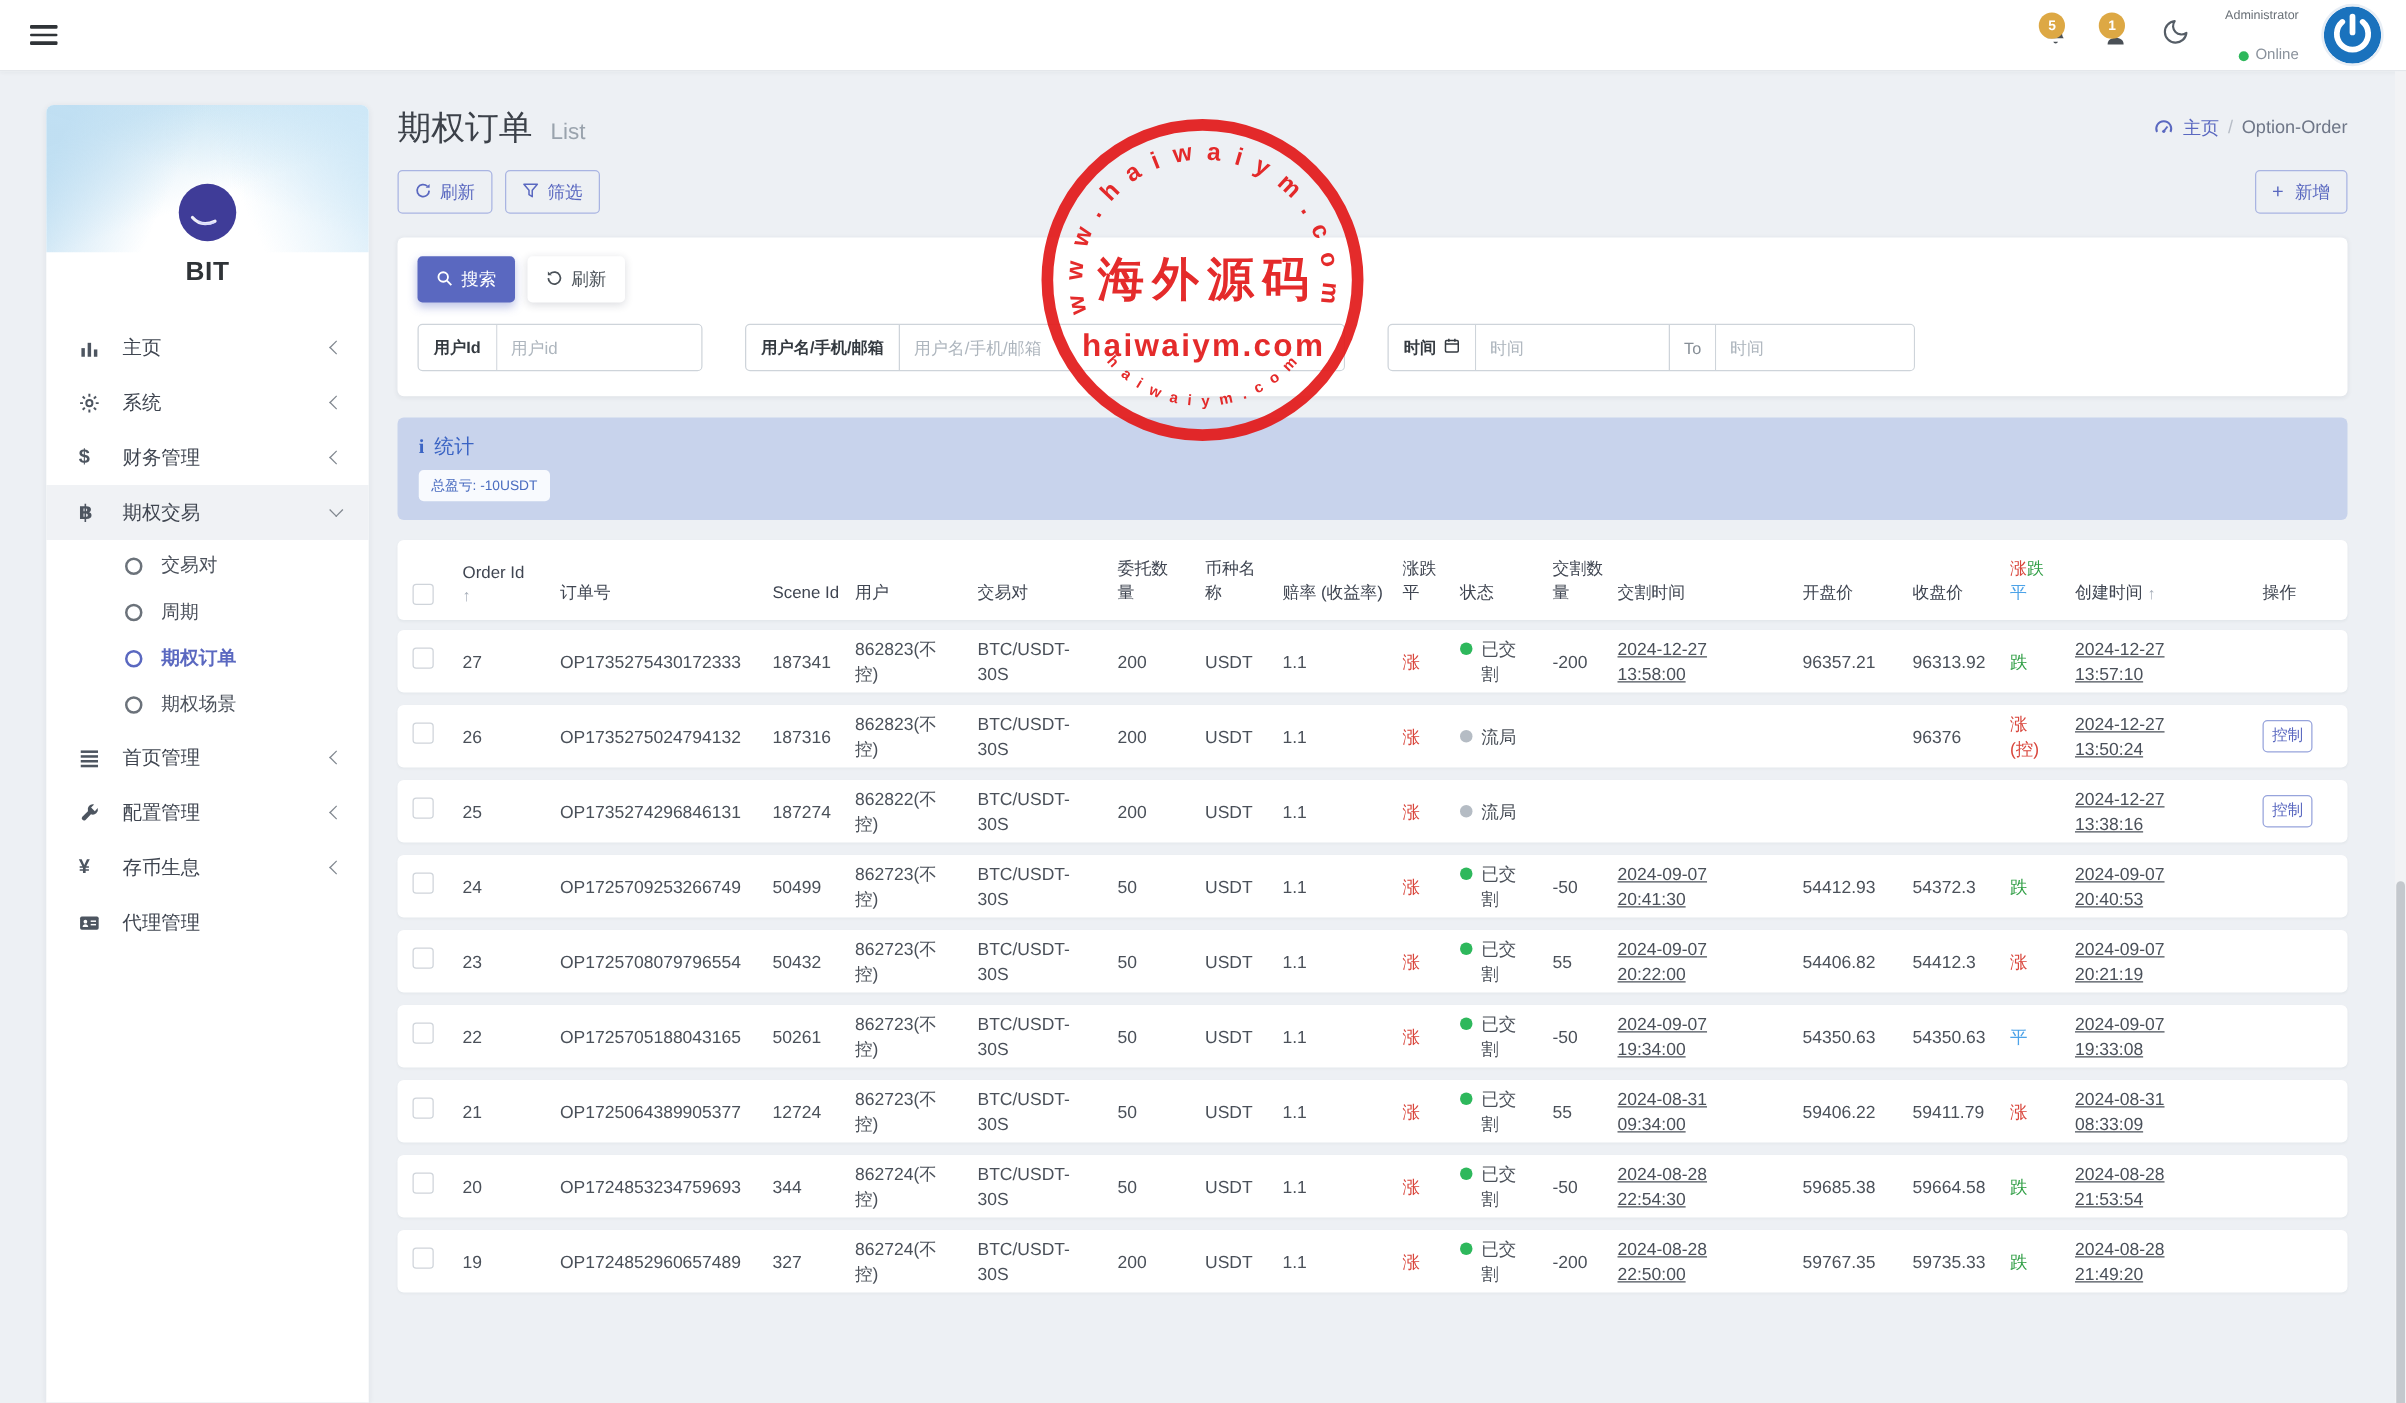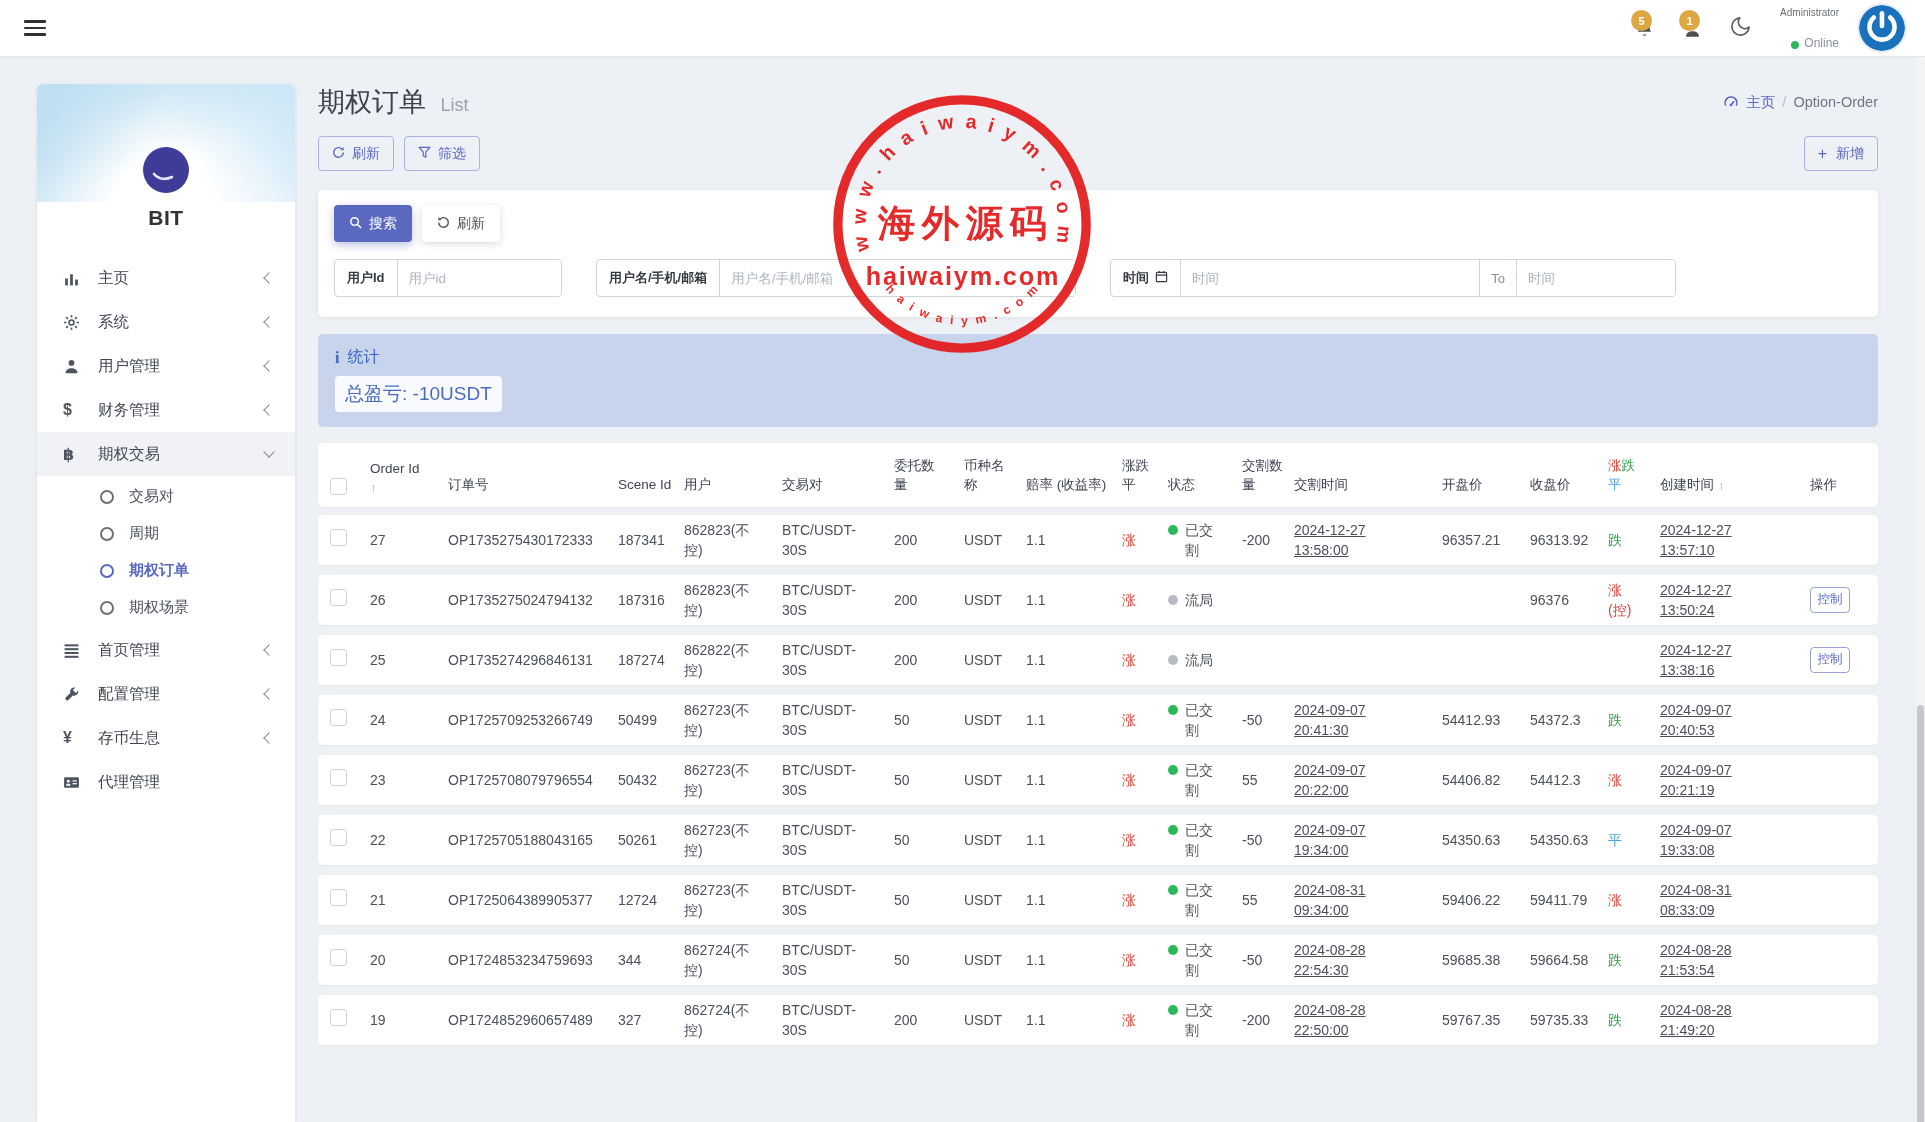--- a/index.html
+++ b/index.html
@@ -85,30 +85,30 @@
   .btn-reset svg { width:13px; height:13px; }
   .filters { display:flex; gap:34px; }
   .igroup { display:flex; align-items:stretch; height:38px; border:1px solid #ced4da; border-radius:4px; background:#fff; overflow:hidden; }
   .igroup label { display:flex; align-items:center; gap:6px; padding:0 12px; font-size:13px; font-weight:700; color:#343a40;
     border-right:1px solid #ced4da; white-space:nowrap; }
   .igroup label svg { width:13px; height:13px; color:#343a40; }
   .igroup input { flex:1; min-width:0; border:none; outline:none; padding:0 11px; font-size:13.5px; color:#495057; font-family:inherit; }
   .igroup input::placeholder { color:#adb5bd; }
   .ig-user-id { width:228px; }
   .ig-user-name { width:480px; }
-  .ig-time { width:566px; }
+  .ig-time { width:422px; }
   .to-cell { display:flex; align-items:center; padding:0 11px; font-size:13px; color:#868e96;
     border-left:1px solid #ced4da; border-right:1px solid #ced4da; }
   .ig-time .in2 { width:158px; flex:none; }
 
   .stats-card { margin-top:17px; background:#c8d3ec; border-radius:5px; padding:13px 17px 15px; }
   .stats-title { display:flex; align-items:center; gap:8px; font-size:16px; color:#3b64c4; }
   .info-i::before { content:"i"; font-weight:800; font-family:"Liberation Serif","DejaVu Serif",serif; }
   .pnl-badge { display:inline-block; margin-top:8px; background:rgba(252,253,255,.92); border-radius:4px;
-    padding:5px 10px; font-size:19px; color:#4a6cc0; }
+    padding:5px 10px; font-size:11px; color:#4a6cc0; }
 
   
   .table { margin-top:16px; }
   .thead, .trow { display:grid;
     grid-template-columns:40px 78px 170px 66px 98px 112px 70px 62px 96px 46px 74px 52px 148px 88px 78px 52px 150px 56px;
     padding:0 12px; background:#fff; }
   .thead { height:64px; border-radius:5px; align-items:end; margin-bottom:8px; box-shadow:0 1px 2px rgba(30,40,60,.04); }
   .hcell { display:flex; align-items:flex-end; padding-bottom:12px; font-size:13.5px; font-weight:500; color:#3f4551; }
   .hwrap { display:flex; align-items:center; gap:4px; }
   .hwrap.col { flex-direction:column; align-items:flex-start; gap:1px; }
@@ -236,30 +236,20 @@
               <line x1="11.4" y1="11.4" x2="13" y2="13"></line>
               <line x1="3" y1="13" x2="4.6" y2="11.4"></line>
               <line x1="11.4" y1="4.6" x2="13" y2="3"></line>
             </g>
           </svg>
         </span>
         <span class="s-label">系统</span>
         <span class="chev left"></span>
       </div>
       <div class="side-item">
-        <span class="s-icon">
-          <svg viewBox="0 0 16 16">
-            <circle cx="8" cy="4.6" r="2.7" fill="currentColor"></circle>
-            <path d="M2.4 14.4c0-3.1 2.5-4.7 5.6-4.7s5.6 1.6 5.6 4.7Z" fill="currentColor"></path>
-          </svg>
-        </span>
-        <span class="s-label">用户管理</span>
-        <span class="chev left"></span>
-      </div>
-      <div class="side-item">
         <span class="s-icon char-icon">$</span>
         <span class="s-label">财务管理</span>
         <span class="chev left"></span>
       </div>
       <div class="side-item parent-active">
         <span class="s-icon char-icon">฿</span>
         <span class="s-label">期权交易</span>
         <span class="chev down"></span>
       </div>
       <div class="submenu">

